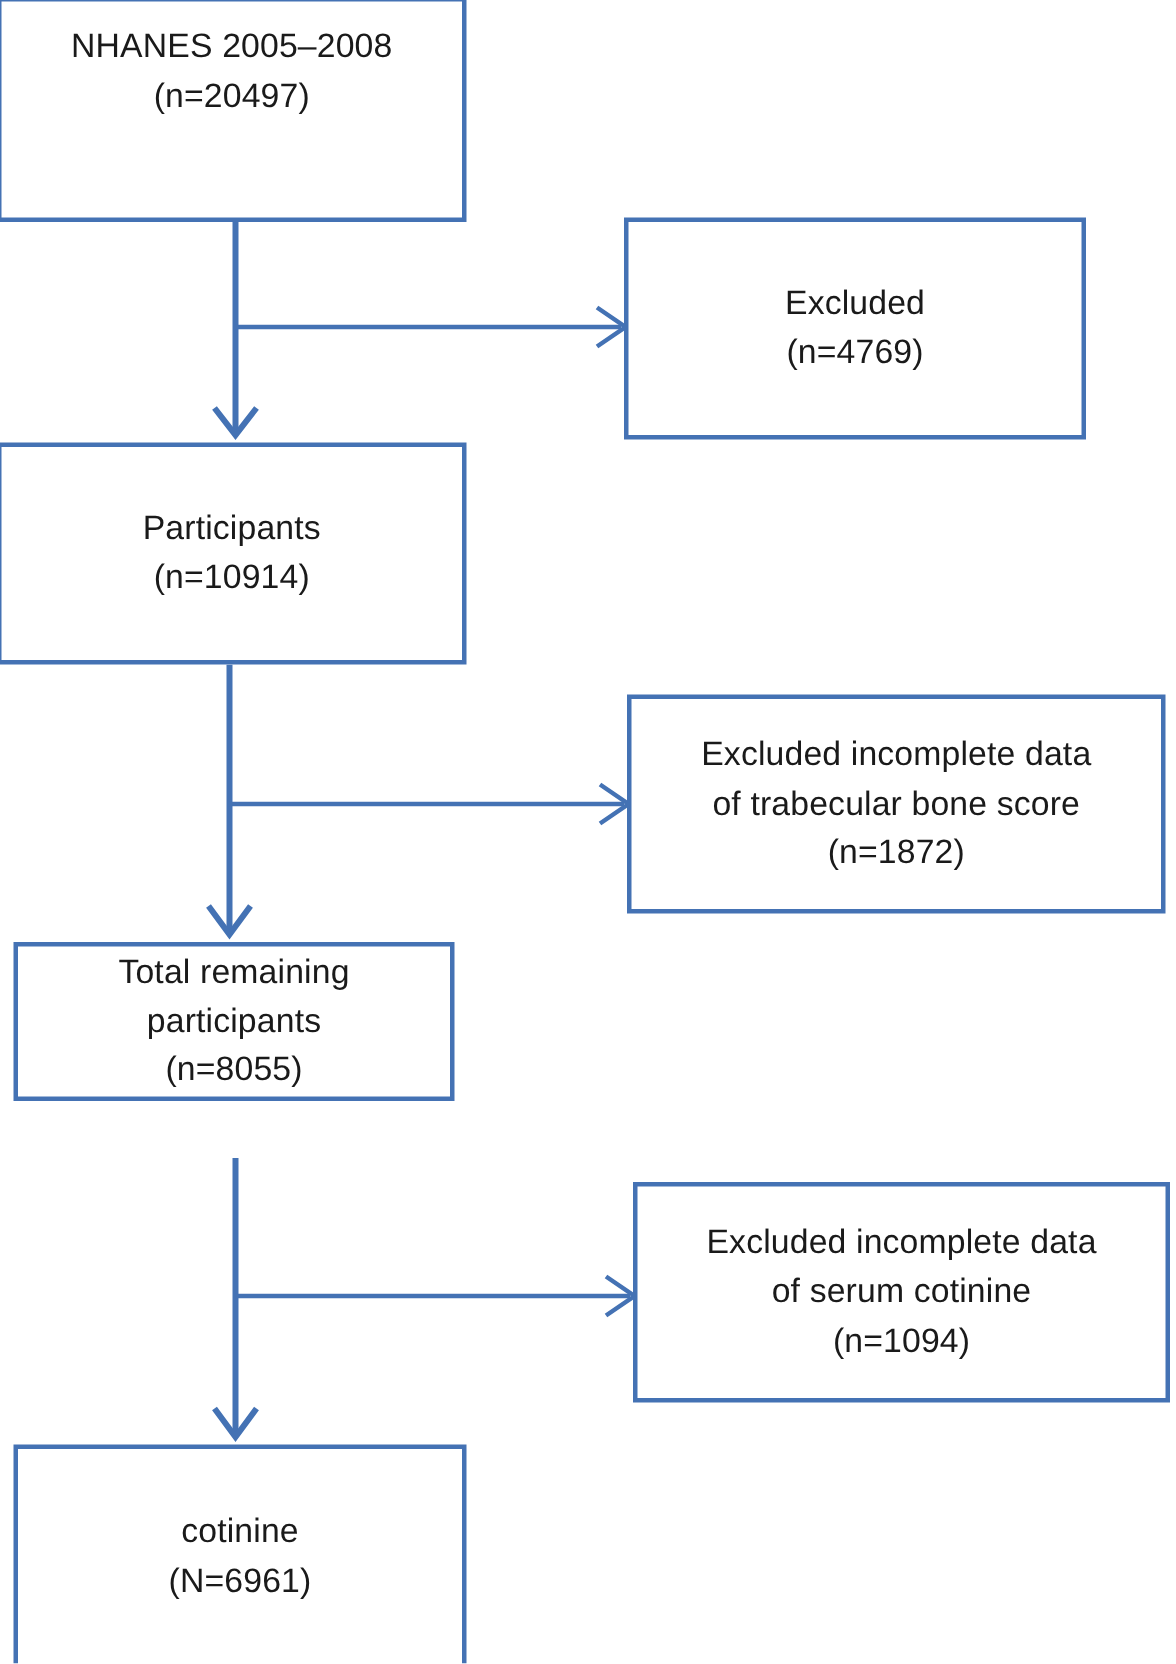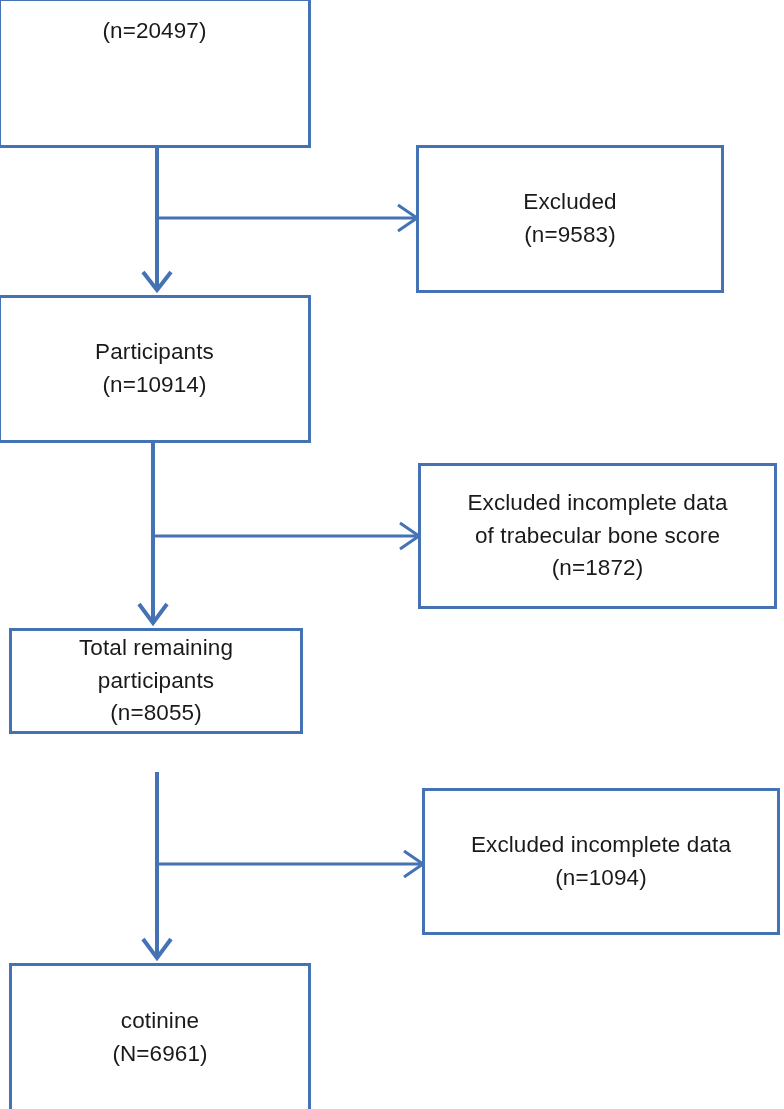--- a/index.html
+++ b/index.html
@@ -78,26 +78,27 @@
       <line x1="157" y1="772" x2="157" y2="955" stroke="#4472b4" stroke-width="4"></line>
       <polyline points="143,939 157,958 171,939" fill="none" stroke="#4472b4" stroke-width="4" stroke-linecap="butt" stroke-linejoin="miter"></polyline>
     </g>
     <g>
       <line x1="157" y1="864" x2="420" y2="864" stroke="#4472b4" stroke-width="3"></line>
       <polyline points="404,851 423,864 404,877" fill="none" stroke="#4472b4" stroke-width="3" stroke-linecap="butt" stroke-linejoin="miter"></polyline>
     </g>
   </svg>
 
   <div class="node-box vtop" style="left:-2px; top:-2px; width:313px; height:150px; padding-top:14px;">
+    <span class="line">NHANES 2005–2008</span>
     <span class="line">(n=20497)</span>
   </div>
 
   <div class="node-box" style="left:416px; top:145px; width:308px; height:148px;">
     <span class="line">Excluded</span>
-    <span class="line">(n=9583)</span>
+    <span class="line">(n=4769)</span>
   </div>
 
   <div class="node-box" style="left:-2px; top:295px; width:313px; height:148px;">
     <span class="line">Participants</span>
     <span class="line">(n=10914)</span>
   </div>
 
   <div class="node-box" style="left:418px; top:463px; width:359px; height:146px;">
     <span class="line">Excluded incomplete data</span>
     <span class="line">of trabecular bone score</span>
@@ -105,20 +106,21 @@
   </div>
 
   <div class="node-box" style="left:9px; top:628px; width:294px; height:106px;">
     <span class="line">Total remaining</span>
     <span class="line">participants</span>
     <span class="line">(n=8055)</span>
   </div>
 
   <div class="node-box" style="left:422px; top:788px; width:358px; height:147px;">
     <span class="line">Excluded incomplete data</span>
+    <span class="line">of serum cotinine</span>
     <span class="line">(n=1094)</span>
   </div>
 
   <div class="node-box" style="left:9px; top:963px; width:302px; height:150px;">
     <span class="line">cotinine</span>
     <span class="line">(N=6961)</span>
   </div>
 
 </div>
 

